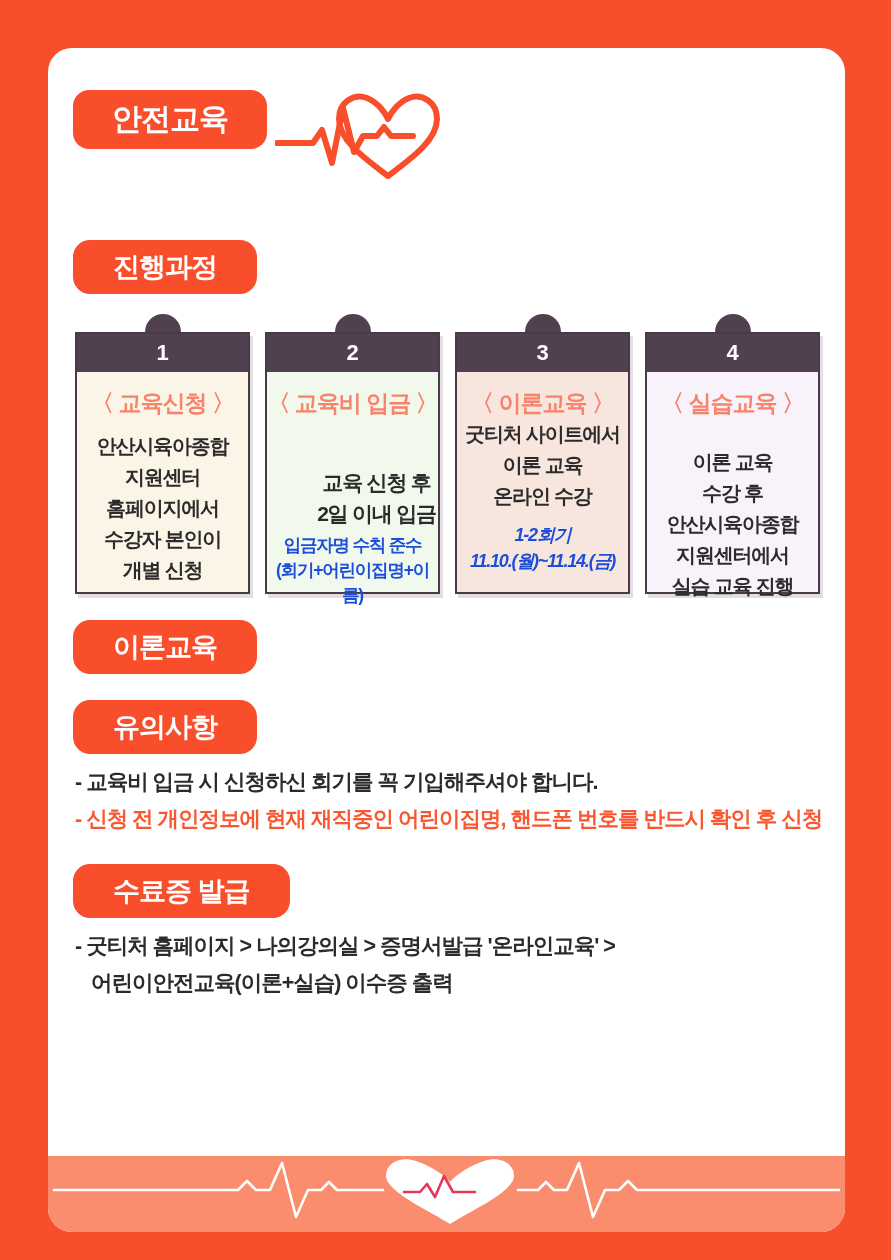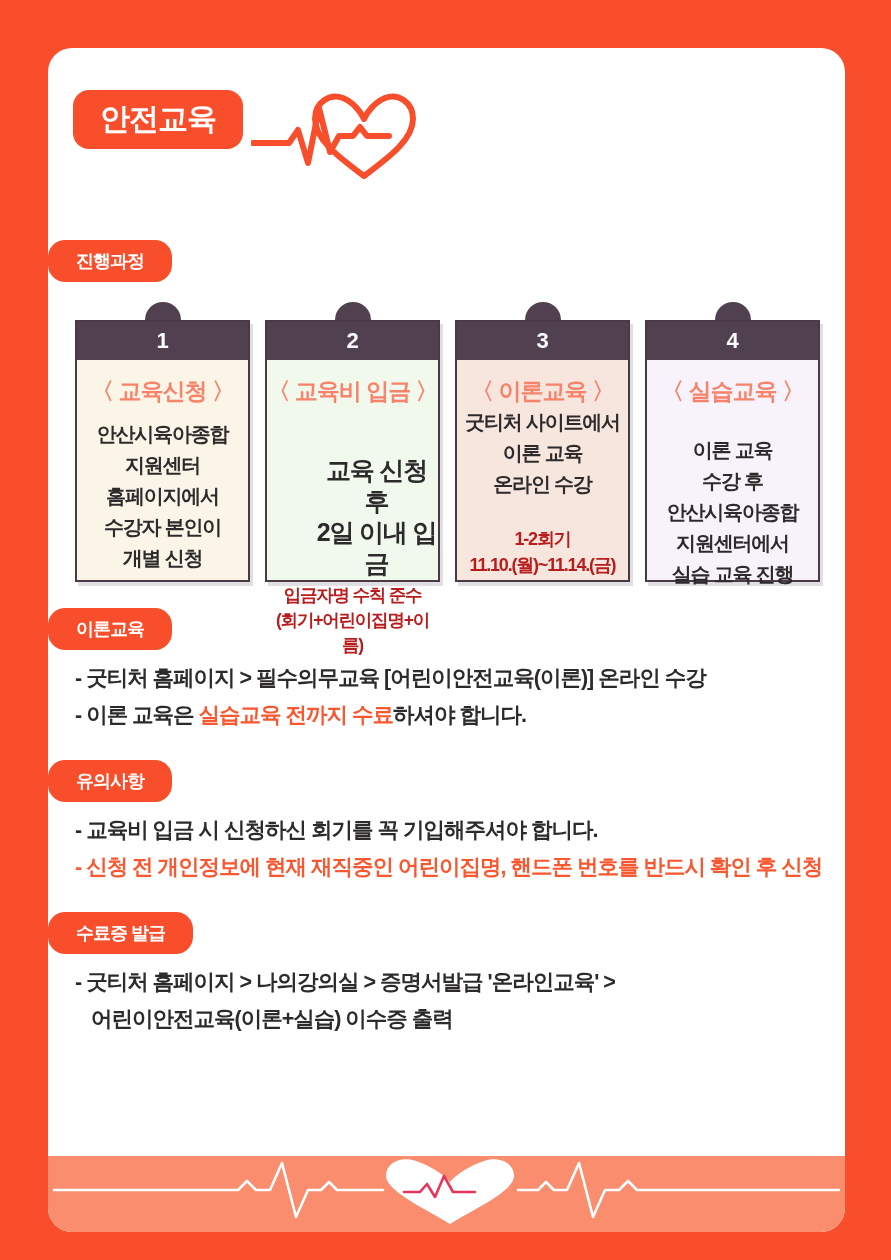--- a/index.html
+++ b/index.html
@@ -11,33 +11,33 @@
   }
   .panel{
     position:absolute;left:48px;top:48px;width:797px;height:1184px;
     background:#ffffff;border-radius:24px;overflow:hidden;
   }
   
   .brand{display:flex;align-items:flex-start;gap:8px;margin:42px 0 0 25px;height:92px;}
   .badge-lg{
     display:inline-block;background:#F94E2B;color:#fff;
     font-size:30px;font-weight:bold;letter-spacing:-1px;
-    padding:9px 27px;border-radius:16px;height:fit-content;
+    padding:9px 39px;border-radius:16px;height:fit-content;
   }
   .brand svg{margin-top:-2px;}
   
   .title{
     margin:26px 25px 0 25px;color:#F9572F;
     font-size:35px;font-weight:bold;letter-spacing:-1.8px;white-space:nowrap;
   }
   
   .badge-md{
     display:inline-block;background:#F94E2B;color:#fff;
-    font-size:18px;font-weight:bold;letter-spacing:-1px;
-    padding:9px 28px;border-radius:17px;
+    font-size:27px;font-weight:bold;letter-spacing:-1px;
+    padding:9px 40px;border-radius:17px;margin-left:25px;
   }
   .process-badge{margin-top:58px;}
   
   .cards{display:flex;gap:15px;margin:20px 25px 0 27px;}
   .card{position:relative;width:175px;padding-top:18px;}
   .tab{
     position:absolute;top:0;left:50%;transform:translateX(-50%);
     width:36px;height:36px;border-radius:50%;background:#514050;z-index:1;
   }
   .cardbox{
@@ -48,26 +48,26 @@
   .chead{
     height:38px;background:#514050;color:#fff;flex:0 0 38px;
     display:flex;align-items:center;justify-content:center;
     font-size:22px;font-weight:bold;
   }
   .cbody{flex:1;display:flex;flex-direction:column;align-items:center;text-align:center;}
   .ctitle{
     margin-top:16px;color:#F8836B;font-size:23px;font-weight:bold;letter-spacing:-1px;white-space:nowrap;
   }
   .clines{color:#2C2A2B;font-size:20px;font-weight:bold;line-height:31px;letter-spacing:-1.2px;}
-  .caccent{color:#b91c1c;font-size:17.5px;font-weight:bold;line-height:25px;letter-spacing:-1.2px;}
+  .caccent{color:#1d4ed8;font-size:17.5px;font-weight:bold;line-height:25px;letter-spacing:-1.2px;}
   .card:nth-child(1) .clines{margin-top:12px;}
-  .card:nth-child(2) .clines{margin-top:48px;font-size:25px;margin-left:48px;}
+  .card:nth-child(2) .clines{margin-top:48px;font-size:21px;margin-left:48px;}
   .card:nth-child(2) .caccent{margin-top:4px;}
   .card:nth-child(3) .clines{margin-top:0;}
-  .card:nth-child(3) .caccent{margin-top:26px;font-size:18px;line-height:26px;}
+  .card:nth-child(3) .caccent{margin-top:10px;font-size:18px;line-height:26px;font-style:italic;}
   .card:nth-child(4) .clines{margin-top:28px;}
   
   .section{margin-top:26px;}
   .slines{margin:10px 25px 0 27px;}
   .sline{
     color:#2C2A2B;font-size:21.5px;font-weight:bold;line-height:37px;letter-spacing:-1px;white-space:nowrap;
   }
   .sline .accent{color:#F9572F;}
   .sline.indent{padding-left:16px;}
   
@@ -166,24 +166,20 @@
             <div>실습 교육 진행</div>
           </div>
         </div>
       </div>
     </div>
 
   </div>
 
   <div class="section">
     <span class="badge-md">이론교육</span>
-    <div class="slines">
-      <div class="sline"><span>- 굿티처 홈페이지 &gt; 필수의무교육 [어린이안전교육(이론)] 온라인 수강</span></div>
-      <div class="sline"><span>- 이론 교육은 </span><span class="accent">실습교육 전까지 수료</span><span>하셔야 합니다.</span></div>
-    </div>
   </div>
 
   <div class="section">
     <span class="badge-md">유의사항</span>
     <div class="slines">
       <div class="sline"><span>- 교육비 입금 시 신청하신 회기를 꼭 기입해주셔야 합니다.</span></div>
       <div class="sline"><span class="accent">- 신청 전 개인정보에 현재 재직중인 어린이집명, 핸드폰 번호를 반드시 확인 후 신청</span></div>
     </div>
   </div>
 

